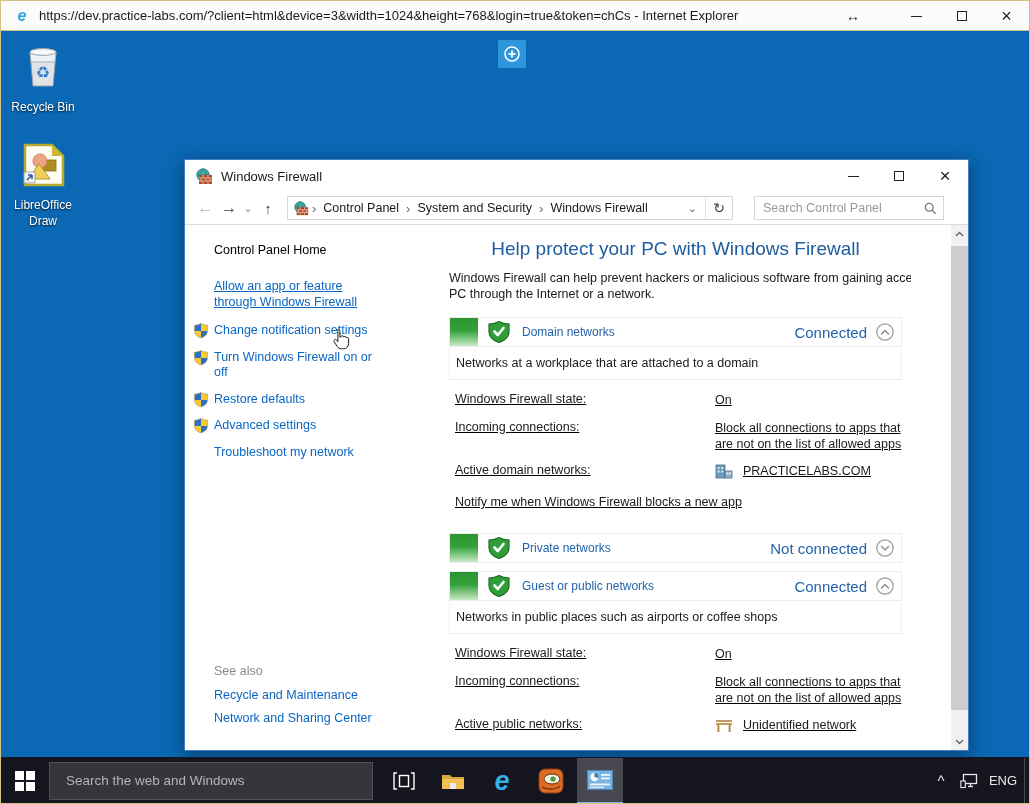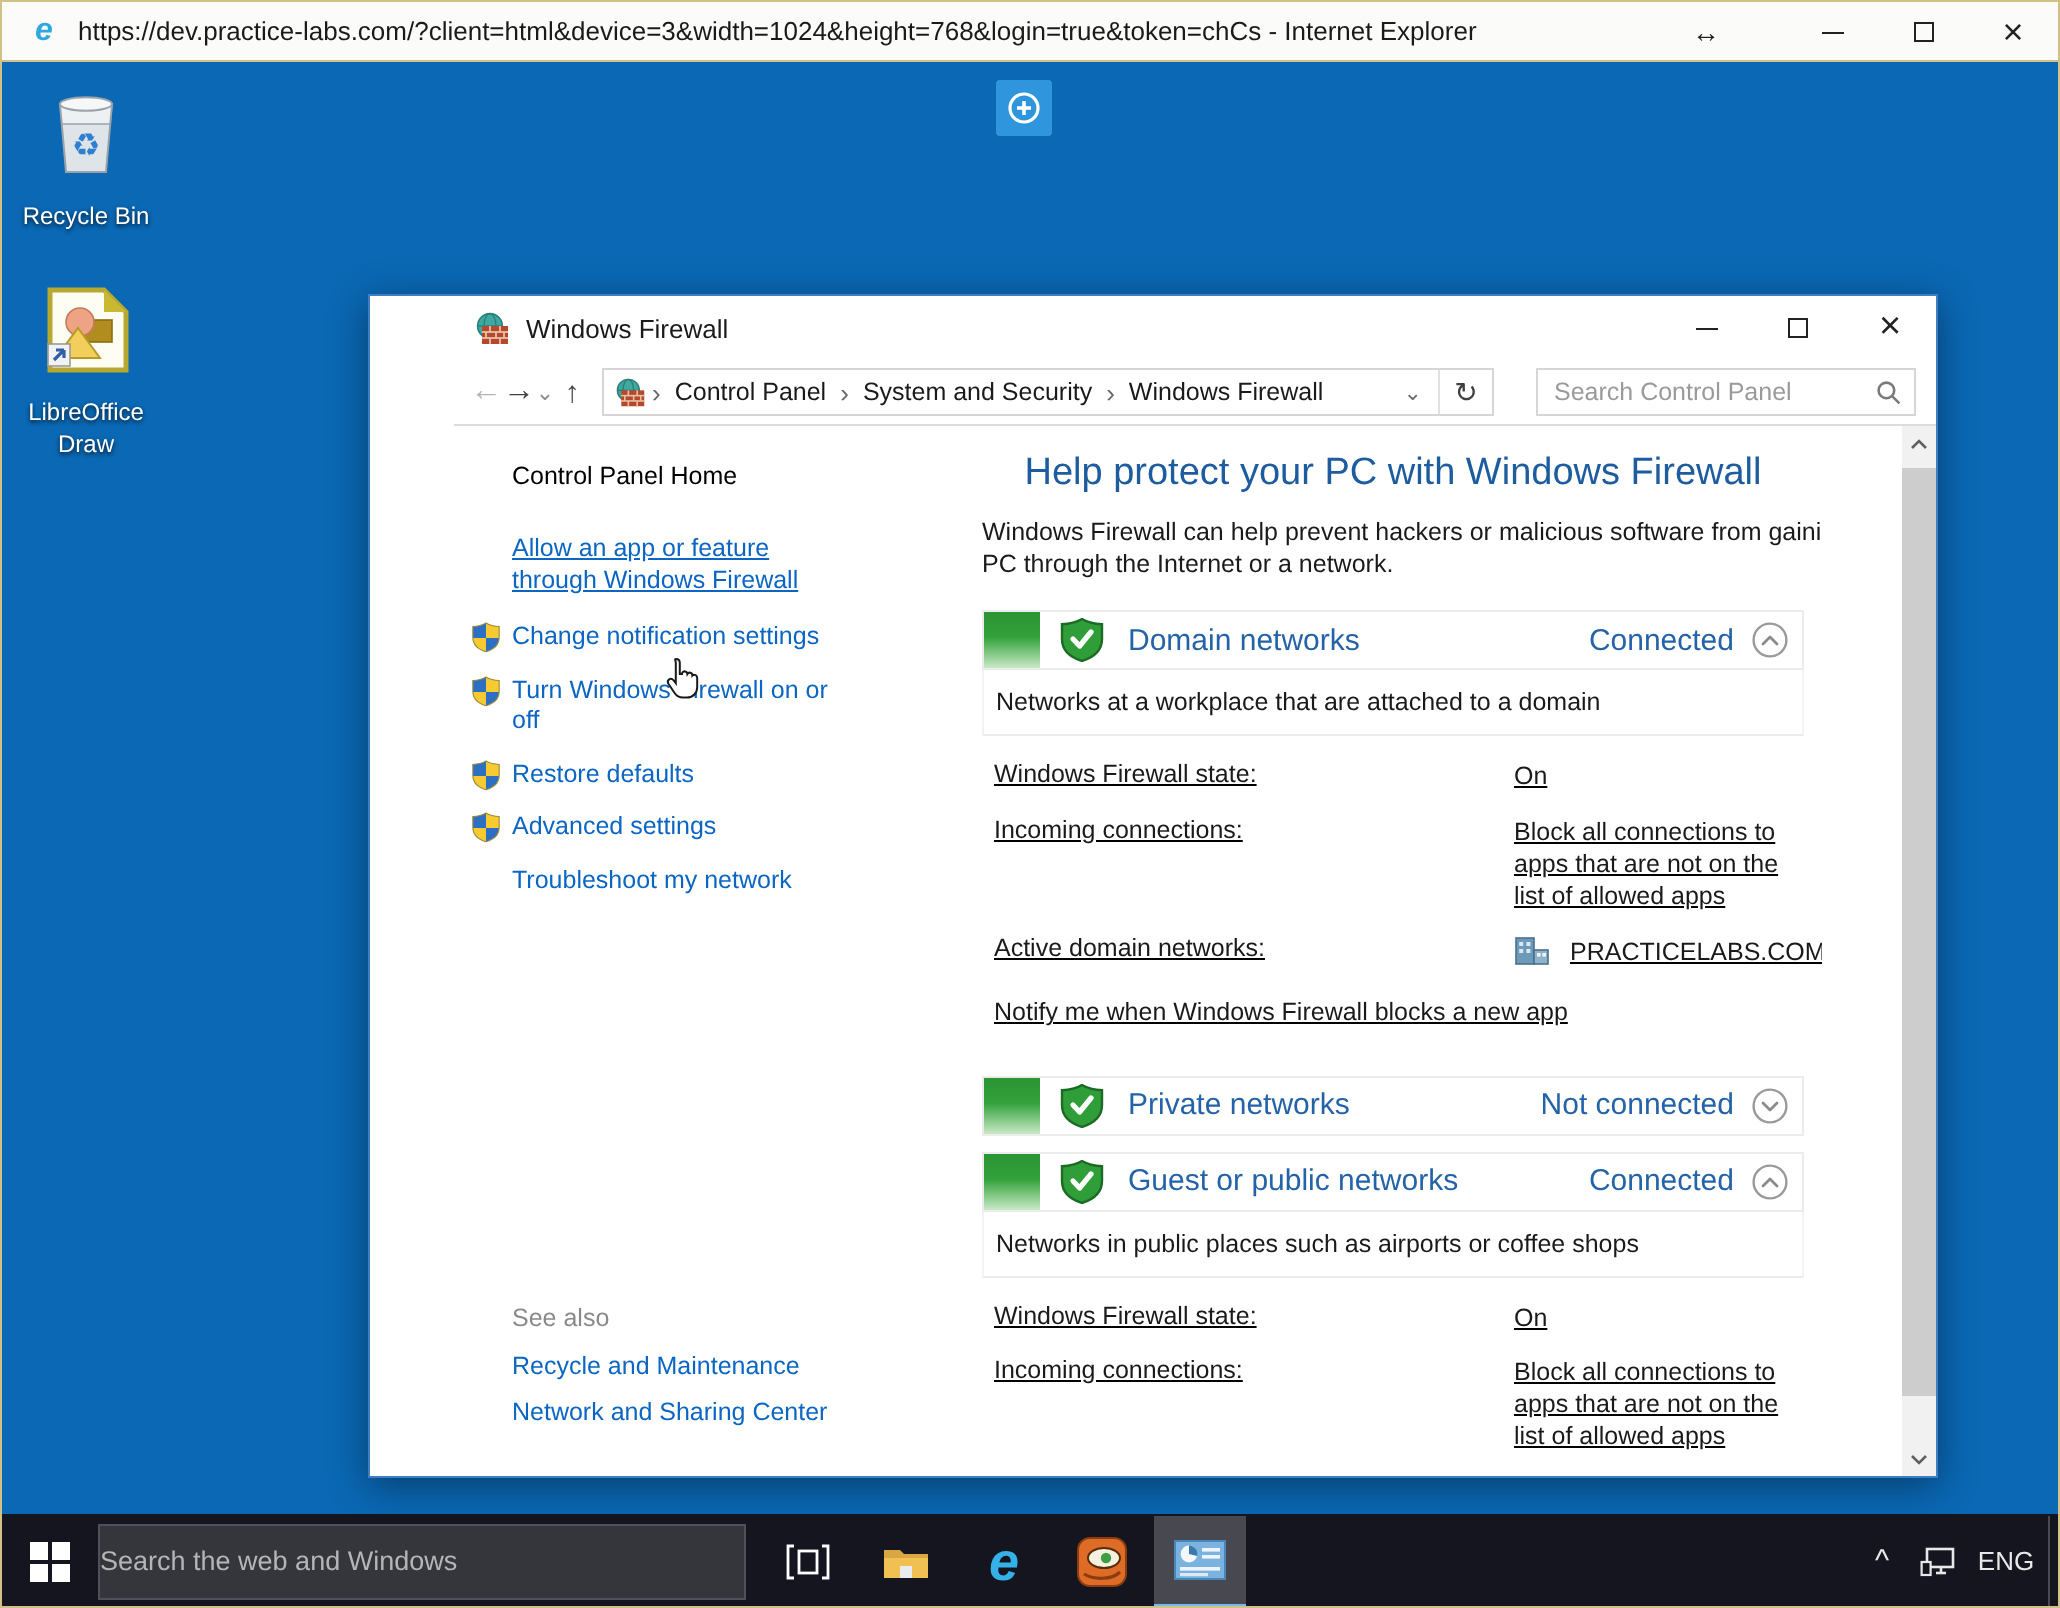--- a/index.html
+++ b/index.html
@@ -61,21 +61,21 @@
   .see-also .lnk { color:#0a66c2; margin-bottom:9px; cursor:pointer; }
 
   
   .fw-main { flex:1; padding:0 9px 0 0; overflow:hidden; }
   .fw-h1 { margin-top:13px; font-size:19px; font-weight:normal; color:#1d5c9e;text-align:center; }
   .fw-intro { margin-top:11px; font-size:12.5px; color:#1a1a1a; line-height:1.25; width:528px; }
   .net-section { margin-top:15px; }
   .net-header { height:30px; border:1px solid #ececec; display:flex; align-items:center; background:#fff; }
   .green-block { width:28px; height:28px; background:linear-gradient(180deg,#2a9432 0%,#33a23b 45%,#c9e9c6 100%); }
   .net-header .gshield { margin-left:10px; }
-  .net-title { margin-left:12px; font-size:15px; color:#2563a8; }
+  .net-title { margin-left:12px; font-size:12px; color:#2563a8; }
   .net-status { margin-left:auto; font-size:15px; color:#2563a8; }
   .net-chev { margin:0 7px 0 9px; }
   .net-desc { height:33px; display:flex; align-items:center; padding-left:6px; font-size:12.5px; color:#1a1a1a; border-bottom:1px solid #ececec; border-left:1px solid #f3f3f3; border-right:1px solid #f3f3f3; }
   .net-details { padding:12px 0 8px 6px;text-decoration:underline; }
   .detail-row { display:flex; margin-bottom:11px; font-size:12.5px; color:#1a1a1a; }
   .d-label { flex:0 0 260px; }
   .d-value { flex:1; line-height:1.3; }
   .d-value .with-icon { display:flex; align-items:center; gap:10px; }
 
   
@@ -86,21 +86,21 @@
 
   
   .cursor-hand { position:absolute; left:330px; top:296px; z-index:50; pointer-events:none; }
 
   
   .taskbar { position:absolute; left:0; right:0; bottom:0; height:46px; background:#15151f; display:flex; align-items:center; border-top:1px solid #15151f; }
   .start-btn { width:48px; height:46px; display:flex; align-items:center; justify-content:center; }
   .win-logo { display:grid; grid-template-columns:9px 9px; grid-template-rows:9px 9px; gap:2px; }
   .win-logo span { background:#fff; }
   .tb-search { width:324px; height:38px; background:#35353c; border:1px solid #50505a; display:flex; align-items:center; margin-left:0; }
-  .tb-search input { flex:1; background:transparent; border:none; outline:none; color:#7dd3fc; font-size:13.5px; padding-left:0; font-family:inherit; }
+  .tb-search input { flex:1; background:transparent; border:none; outline:none; color:#7dd3fc; font-size:13.5px; padding-left:0; font-family:inherit;margin-left:16px; }
   .tb-search input::placeholder { color:#b5b5b5; }
   .tb-icon { width:46px; height:46px; display:flex; align-items:center; justify-content:center; }
   .tb-icon.active { background:rgba(255,255,255,.22); border-bottom:2px solid #76b9ed; }
   .ie-e { color:#35b1e8; font-size:27px; font-weight:bold; font-style:italic; line-height:28px; }
   .tray { margin-left:auto; display:flex; align-items:center; height:46px; }
   .tray-chev { color:#e8e8e8; font-size:15px; width:26px; text-align:center; }
   .tray-net { width:30px; display:flex; justify-content:center; }
   .tray-lang { color:#e8e8e8; font-size:13px; width:38px; text-align:center; }
   .show-desktop { width:5px; height:46px; border-left:1px solid #4a4a55; margin-left:2px; }
 </style>
@@ -196,21 +196,21 @@
         <path d="M34 5 L45 16 L34 16 Z" fill="#c9b832"></path>
         <rect x="24" y="20" width="14" height="11" fill="#b08d1e" stroke="#8a6d12" stroke-width="0.8"></rect>
         <circle cx="22" cy="21" r="7" fill="#eda384" stroke="#c57b5a" stroke-width="0.8"></circle>
         <path d="M21 24 L32 39 L10 39 Z" fill="#f2cf5a" stroke="#b89a28" stroke-width="1"></path>
         <rect x="6" y="32" width="11" height="11" fill="#f2f2f2" stroke="#9a9a9a" stroke-width="0.8"></rect>
         <path d="M9 40 L14 35 M14 35 L14 39 M14 35 L10 35" stroke="#2f5fa8" stroke-width="1.6" fill="none"></path>
       </svg>
       <div class="lbl">LibreOffice Draw</div>
     </div>
 
-    <div class="fw-window" style="top:115px;padding-left:42px;">
+    <div class="fw-window" style="top:127px;">
 
       <div class="fw-titlebar">
         <svg class="ticon" width="17" height="17" viewBox="0 0 17 17">
             <use href="#fw-brick-icon"></use>
           </svg>
         <span class="fw-title">Windows Firewall</span>
         <div class="fw-controls">
           <div class="fw-btn">
               <span class="minline"></span>
             </div>

